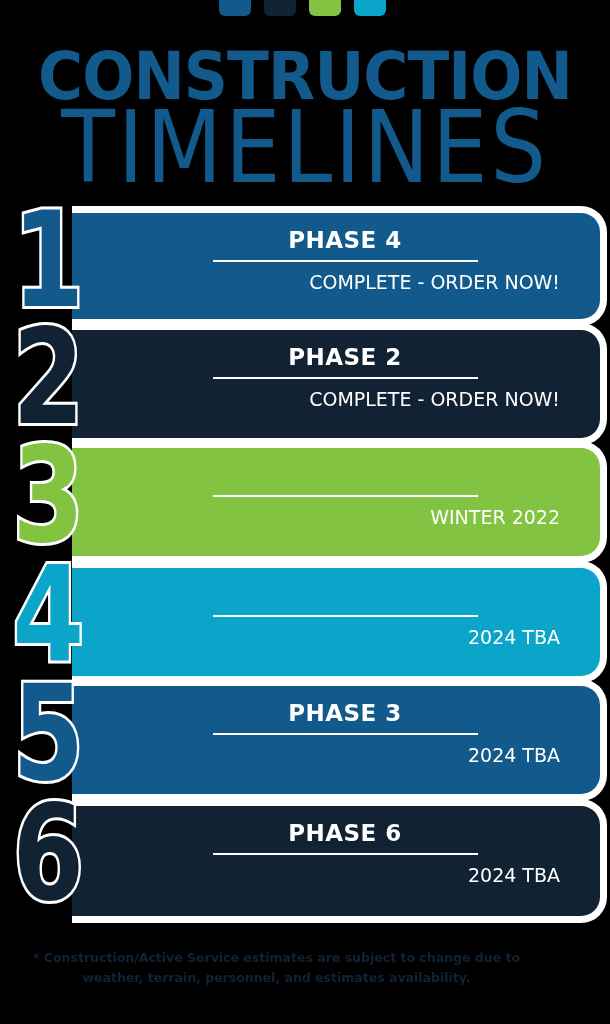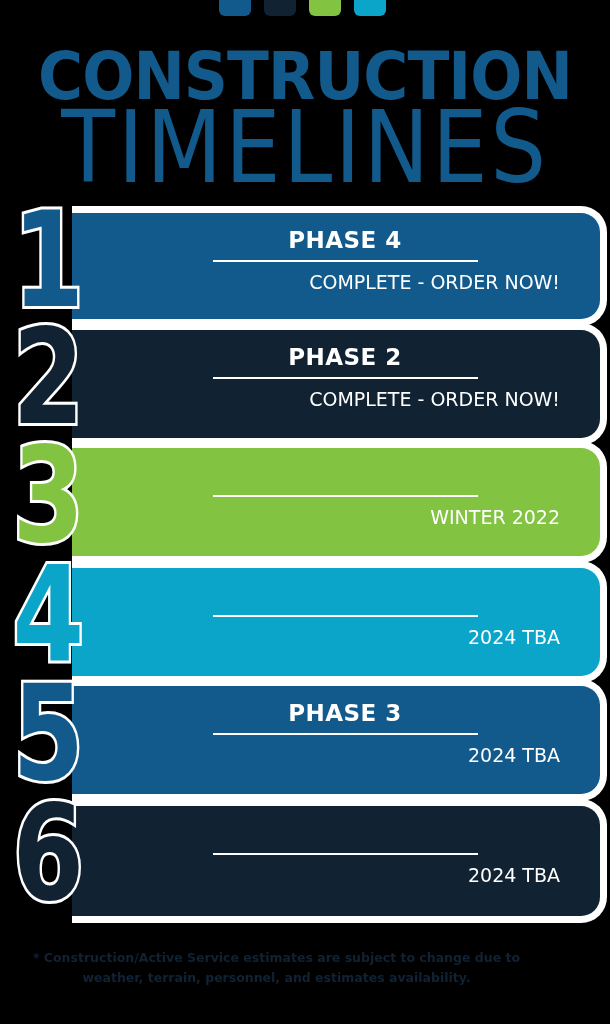--- a/index.html
+++ b/index.html
@@ -184,20 +184,21 @@
   <div class="card" style="background:#135a8c;"></div>
   <div class="numeral" style="color:#135a8c;">5</div>
   <div class="phase-title">PHASE 3</div>
   <div class="phase-rule"></div>
   <div class="phase-status">2024 TBA</div>
 </div>
 
 <div class="phase" style="top:799px;height:124px;">
   <div class="card" style="background:#112233;"></div>
   <div class="numeral" style="color:#112233;">6</div>
+  <div class="phase-title">PHASE 6</div>
   <div class="phase-rule"></div>
   <div class="phase-status">2024 TBA</div>
 </div>
 
 <div class="footnote">
   <div>* Construction/Active Service estimates are subject to change due to</div>
   <div>weather, terrain, personnel, and estimates availability.</div>
 </div>
 
 </body></html>

